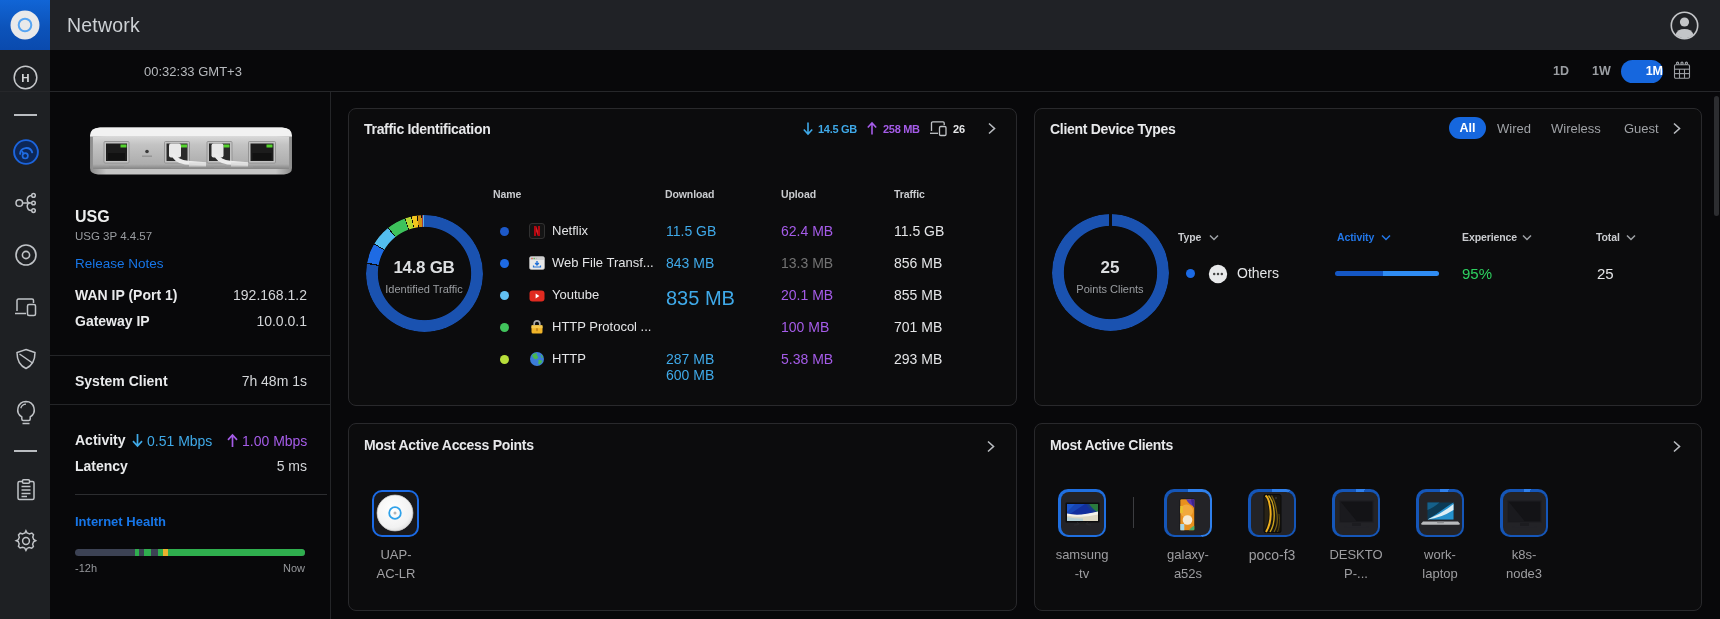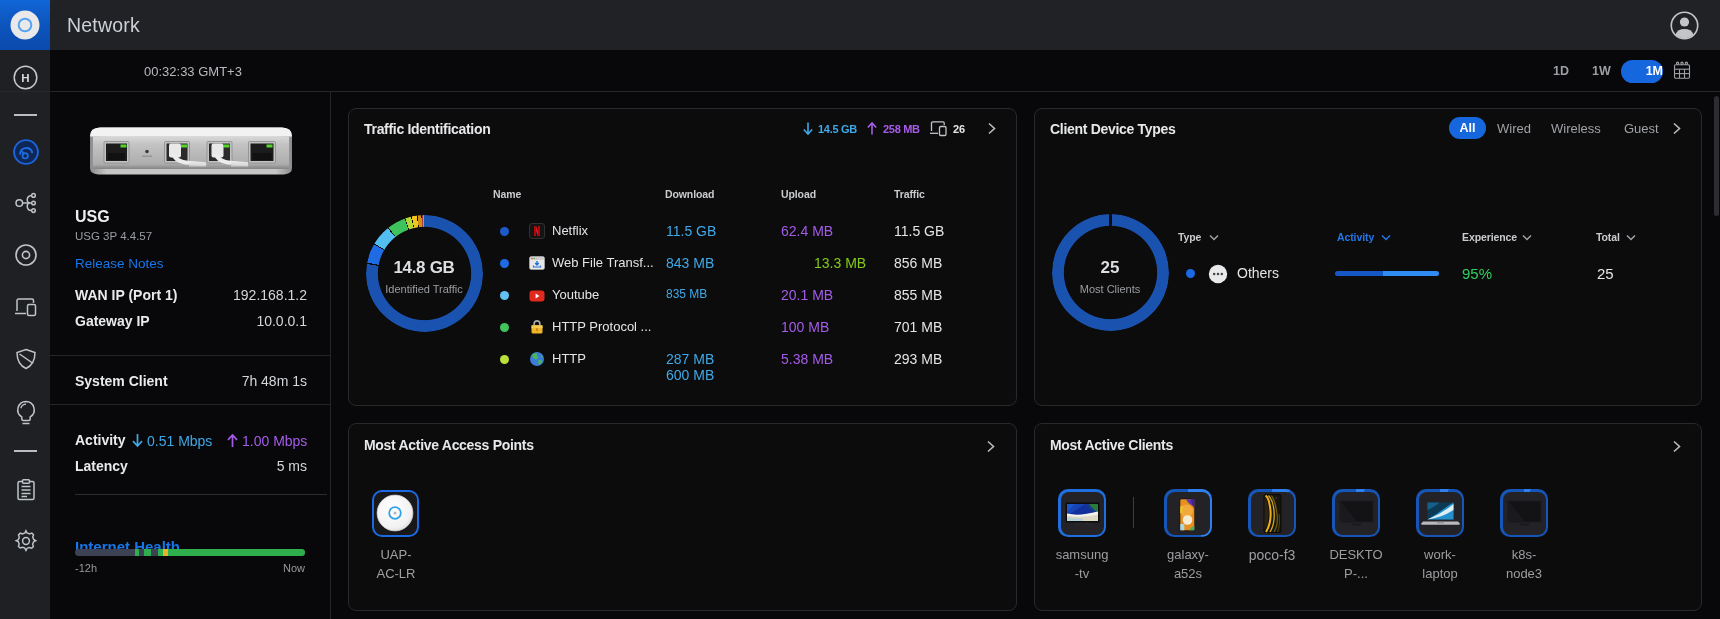--- a/index.html
+++ b/index.html
@@ -178,21 +178,21 @@
       <path d="M6.5 1 V12 M2 8.2 L6.5 13 L11 8.2" fill="none" stroke="#3fa9e8" stroke-width="1.7"></path>
     </svg>
   <div class="abs" style="left:147px;top:433px;font-size:14px;color:#3fa9e8;">0.51 Mbps</div>
   <svg class="abs" style="left:226px;top:433px;" width="13" height="15" viewBox="0 0 13 15">
       <path d="M6.5 14 V3 M2 6.8 L6.5 2 L11 6.8" fill="none" stroke="#a55ce8" stroke-width="1.7"></path>
     </svg>
   <div class="abs" style="left:242px;top:433px;font-size:14px;color:#a55ce8;">1.00 Mbps</div>
   <div class="abs" style="left:75px;top:458px;font-size:14px;font-weight:bold;color:#e9eaec;">Latency</div>
   <div class="abs" style="left:150px;top:458px;width:157px;text-align:right;font-size:14px;color:#d4d6d9;">5 ms</div>
   <div class="abs" style="left:75px;top:494px;width:252px;height:1px;background:#2c2d30;"></div>
-  <div class="abs" style="left:75px;top:514px;font-size:15px;font-weight:bold;color:#1776e8;margin-top:24px;">Internet Health</div>
+  <div class="abs" style="left:75px;top:514px;font-size:13px;font-weight:bold;color:#1776e8;">Internet Health</div>
   <div class="abs" style="left:75px;top:549px;width:230px;height:7px;border-radius:3.5px;overflow:hidden;background:#3c4254;">
     <div style="position:absolute;left:60px;top:0;width:3.5px;height:7px;background:#2fae4e;"></div>
     <div style="position:absolute;left:69px;top:0;width:7px;height:7px;background:#2fae4e;"></div>
     <div style="position:absolute;left:83px;top:0;width:5px;height:7px;background:#2fae4e;"></div>
     <div style="position:absolute;left:88px;top:0;width:4.5px;height:7px;background:#e8b22e;"></div>
     <div style="position:absolute;left:92.5px;top:0;width:137.5px;height:7px;background:#2fae4e;"></div>
   </div>
   <div class="abs" style="left:75px;top:562px;font-size:11px;color:#96989c;">-12h</div>
   <div class="abs" style="left:255px;top:562px;width:50px;text-align:right;font-size:11px;color:#96989c;">Now</div>
 
@@ -247,30 +247,30 @@
       <rect x="0.5" y="1.5" width="15" height="13" rx="1.8" fill="#e8e8e8" stroke="#b8b8b8" stroke-width="0.6"></rect>
       <rect x="1" y="2" width="14" height="3" rx="1" fill="#cfcfcf"></rect>
       <circle cx="3" cy="3.5" r="0.8" fill="#e05348"></circle>
       <circle cx="5.2" cy="3.5" r="0.8" fill="#62b854"></circle>
       <circle cx="7.4" cy="3.5" r="0.8" fill="#b8b8b8"></circle>
       <path d="M8 6 V9.4 M6.2 8 L8 10 L9.8 8" fill="none" stroke="#2372d8" stroke-width="1.4"></path>
       <path d="M4.5 10.5 V12 H11.5 V10.5" fill="none" stroke="#2372d8" stroke-width="1.2"></path>
     </svg>
     <div class="abs" style="left:552px;top:255px;font-size:13px;color:#e4e5e7;">Web File Transf...</div>
     <div class="abs" style="left:666px;top:255px;font-size:14px;color:#3fa9e8;">843 MB</div>
-    <div class="abs" style="left:814px;top:255px;font-size:14px;color:#84cc16;">13.3 MB</div>
+    <div class="abs" style="left:781px;top:255px;font-size:14px;color:#737373;">13.3 MB</div>
     <div class="abs" style="left:894px;top:255px;font-size:14px;color:#e4e5e7;">856 MB</div>
 
     <div class="abs" style="left:499.5px;top:290.5px;width:9px;height:9px;border-radius:50%;background:#62c1f2;"></div>
     <svg class="abs" style="left:529px;top:288px;" width="16" height="16" viewBox="0 0 16 16">
       <rect x="0.5" y="2.5" width="15" height="11" rx="3" fill="#e02a20"></rect>
       <path d="M6.6 5.6 L10.4 8 L6.6 10.4 Z" fill="#fff"></path>
     </svg>
     <div class="abs" style="left:552px;top:287px;font-size:13px;color:#e4e5e7;">Youtube</div>
-    <div class="abs" style="left:666px;top:287px;font-size:12px;color:#3fa9e8;">835 MB</div>
+    <div class="abs" style="left:666px;top:287px;font-size:20px;color:#3fa9e8;">835 MB</div>
     <div class="abs" style="left:781px;top:287px;font-size:14px;color:#a55ce8;">20.1 MB</div>
     <div class="abs" style="left:894px;top:287px;font-size:14px;color:#e4e5e7;">855 MB</div>
 
     <div class="abs" style="left:499.5px;top:322.5px;width:9px;height:9px;border-radius:50%;background:#41c45c;"></div>
     <svg class="abs" style="left:529px;top:319px;" width="16" height="16" viewBox="0 0 16 16">
       <rect x="2.5" y="6.2" width="11" height="8.3" rx="1.5" fill="#f0b429"></rect>
       <rect x="2.5" y="6.2" width="11" height="3" fill="#f6c94f"></rect>
       <path d="M5.2 6.2 V4.6 a2.8 2.8 0 0 1 5.6 0 V6.2" fill="none" stroke="#a8a8a8" stroke-width="1.7"></path>
       <rect x="7.1" y="9" width="1.8" height="3.2" rx="0.9" fill="#c4881c"></rect>
     </svg>
@@ -300,21 +300,21 @@
   <div class="abs" style="left:1624px;top:121px;font-size:13px;color:#9fa2a6;">Guest</div>
   <svg class="abs" style="left:1671px;top:122px;" width="11" height="13" viewBox="0 0 11 13">
       <path d="M3 1.5 L8.5 6.5 L3 11.5" fill="none" stroke="#b9bcc0" stroke-width="1.6"></path>
     </svg>
 
   <div class="abs" id="donut2" style="left:1051.5px;top:214px;width:117px;height:117px;border-radius:50%;
     background:conic-gradient(#0c0c0d 0deg 1.3deg, #1a52b0 1.3deg 358.7deg, #0c0c0d 358.7deg 360deg);
     -webkit-mask:radial-gradient(circle closest-side, transparent 79%, #000 80.5%);
     mask:radial-gradient(circle closest-side, transparent 79%, #000 80.5%);"></div>
   <div class="abs" style="left:1040px;top:258px;width:140px;text-align:center;font-size:17px;font-weight:bold;color:#dcdee0;">25</div>
-  <div class="abs" style="left:1040px;top:283px;width:140px;text-align:center;font-size:11px;color:#9a9da1;">Most Clients</div>
+  <div class="abs" style="left:1040px;top:283px;width:140px;text-align:center;font-size:11px;color:#9a9da1;">Points Clients</div>
 
   <div class="abs" style="left:1178px;top:231px;font-size:10.5px;font-weight:bold;color:#c9cbce;letter-spacing:-0.1px;">Type</div>
   <svg class="abs" style="left:1208px;top:234px;" width="12" height="8" viewBox="0 0 12 8">
       <path d="M2 1.5 L6 5.5 L10 1.5" fill="none" stroke="#9fa2a6" stroke-width="1.5"></path>
     </svg>
   <div class="abs" style="left:1337px;top:231px;font-size:10.5px;font-weight:bold;color:#2277e8;letter-spacing:-0.1px;">Activity</div>
   <svg class="abs" style="left:1380px;top:234px;" width="12" height="8" viewBox="0 0 12 8">
       <path d="M2 1.5 L6 5.5 L10 1.5" fill="none" stroke="#2277e8" stroke-width="1.5"></path>
     </svg>
   <div class="abs" style="left:1462px;top:231px;font-size:10.5px;font-weight:bold;color:#c9cbce;letter-spacing:-0.1px;">Experience</div>

